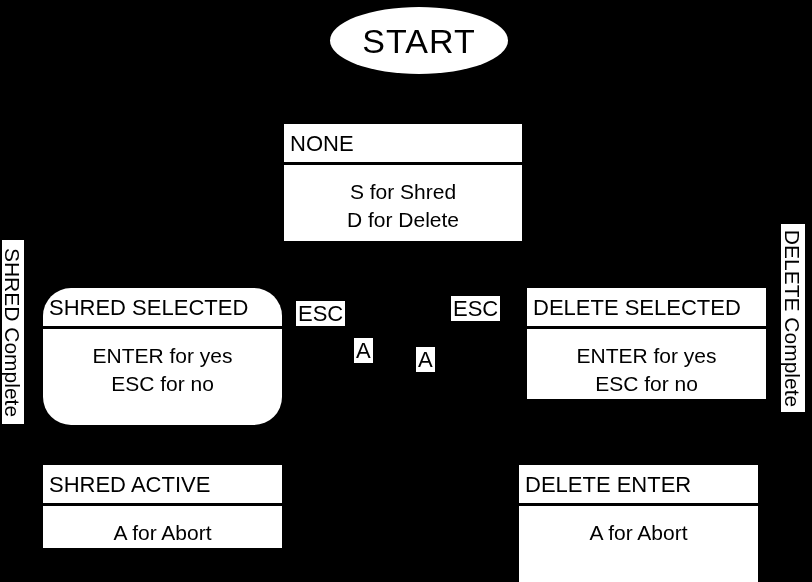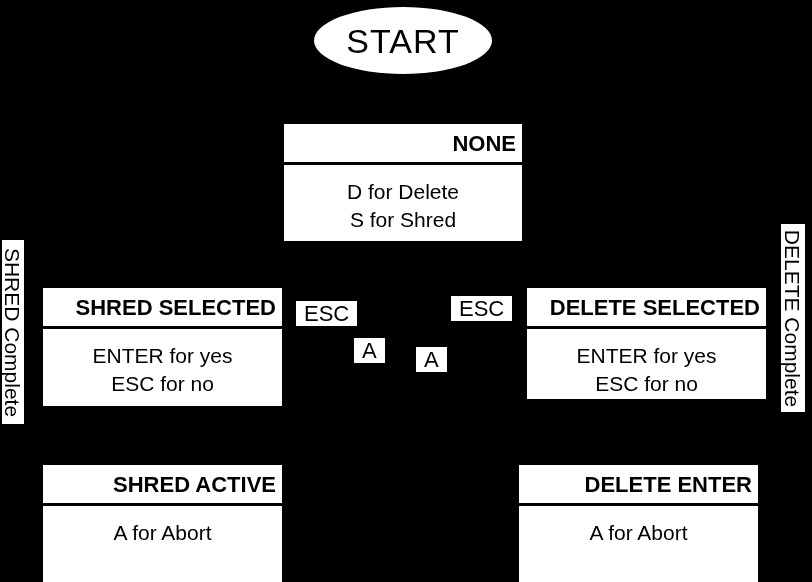--- a/index.html
+++ b/index.html
@@ -38,22 +38,22 @@
   .state-box {
     position: absolute;
     background: #ffffff;
     box-sizing: border-box;
     display: flex;
     flex-direction: column;
   }
   .state-title {
     color: #000000;
     font-size: 22px;
-    font-weight: bold;
-    text-align: right;
+    font-weight: normal;
+    text-align: left;
     border-bottom: 3px solid #000000;
     padding: 8px 6px 7px 6px;
     line-height: 1.05;
     white-space: nowrap;
   }
   .state-body {
     color: #000000;
     font-size: 21px;
     font-weight: 400;
     text-align: center;
@@ -67,21 +67,21 @@
   }
 
   
   .edge-label {
     position: absolute;
     background: #ffffff;
     color: #000000;
     font-size: 22px;
     font-weight: 400;
     line-height: 1.06;
-    padding: 1px 8px;
+    padding: 1px 2px;
     white-space: nowrap;
   }
 
   
   .side-label {
     position: absolute;
     background: #ffffff;
     color: #000000;
     font-size: 21px;
     font-weight: 400;
@@ -115,49 +115,49 @@
       <line x1="638" y1="399" x2="638" y2="465"></line>
       <line x1="282" y1="330" x2="340" y2="300"></line>
       <line x1="520" y1="330" x2="466" y2="300"></line>
       <line x1="282" y1="520" x2="362" y2="372"></line>
       <line x1="520" y1="520" x2="424" y2="372"></line>
       <line x1="43" y1="340" x2="20" y2="340"></line>
       <line x1="757" y1="340" x2="782" y2="340"></line>
     </g>
   </svg>
 
-  <div class="terminal" style="left:314px; top:7px; width:178px; height:67px;">
+  <div class="terminal" style="left:330px; top:7px; width:178px; height:67px;">
     <span class="terminal-label">START</span>
   </div>
 
   <div class="state-box" style="left:284px; top:124px; width:238px; height:117px;">
     <div class="state-title">NONE</div>
     <div class="state-body">
+      <span class="line">S for Shred</span>
       <span class="line">D for Delete</span>
-      <span class="line">S for Shred</span>
     </div>
   </div>
 
-  <div class="state-box" style="left:43px; top:288px; width:239px; height:118px;">
+  <div class="state-box" style="left:43px; top:288px; width:239px; height:137px;border-radius:28px;">
     <div class="state-title">SHRED SELECTED</div>
     <div class="state-body">
       <span class="line">ENTER for yes</span>
       <span class="line">ESC for no</span>
     </div>
   </div>
 
   <div class="state-box" style="left:519px; top:288px; width:239px; height:111px;margin-left:8px;">
     <div class="state-title">DELETE SELECTED</div>
     <div class="state-body">
       <span class="line">ENTER for yes</span>
       <span class="line">ESC for no</span>
     </div>
   </div>
 
-  <div class="state-box" style="left:43px; top:465px; width:239px; height:117px;">
+  <div class="state-box" style="left:43px; top:465px; width:239px; height:83px;">
     <div class="state-title">SHRED ACTIVE</div>
     <div class="state-body">
       <span class="line">A for Abort</span>
     </div>
   </div>
 
   <div class="state-box" style="left:519px; top:465px; width:239px; height:117px;">
     <div class="state-title">DELETE ENTER</div>
     <div class="state-body">
       <span class="line">A for Abort</span>

